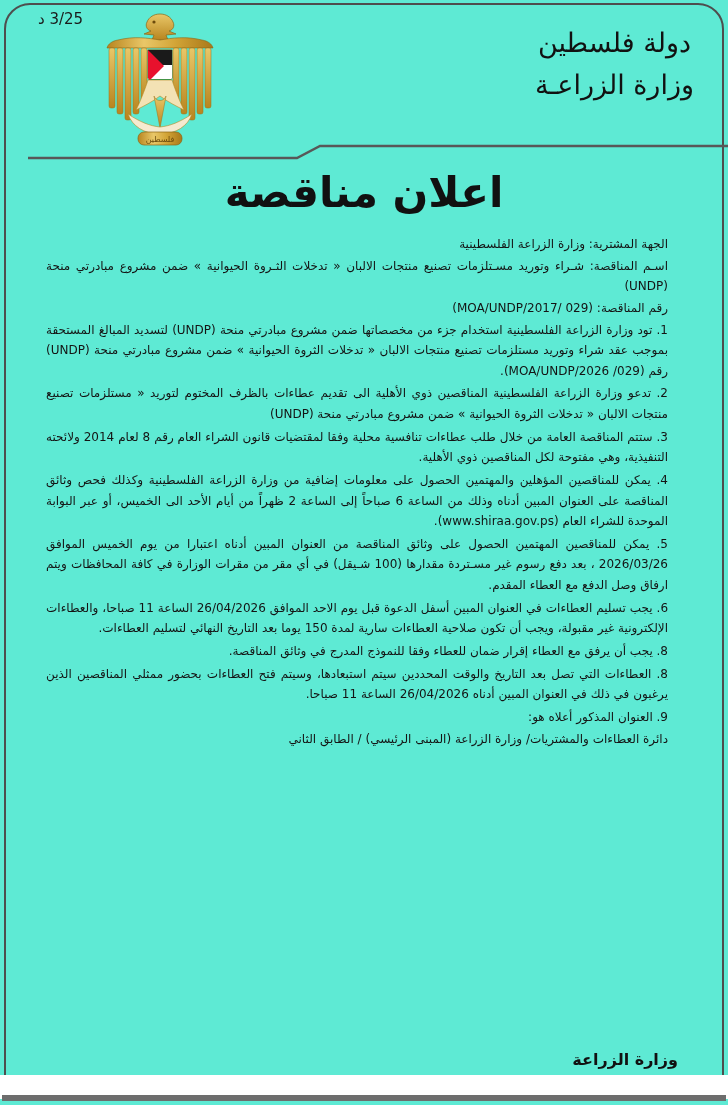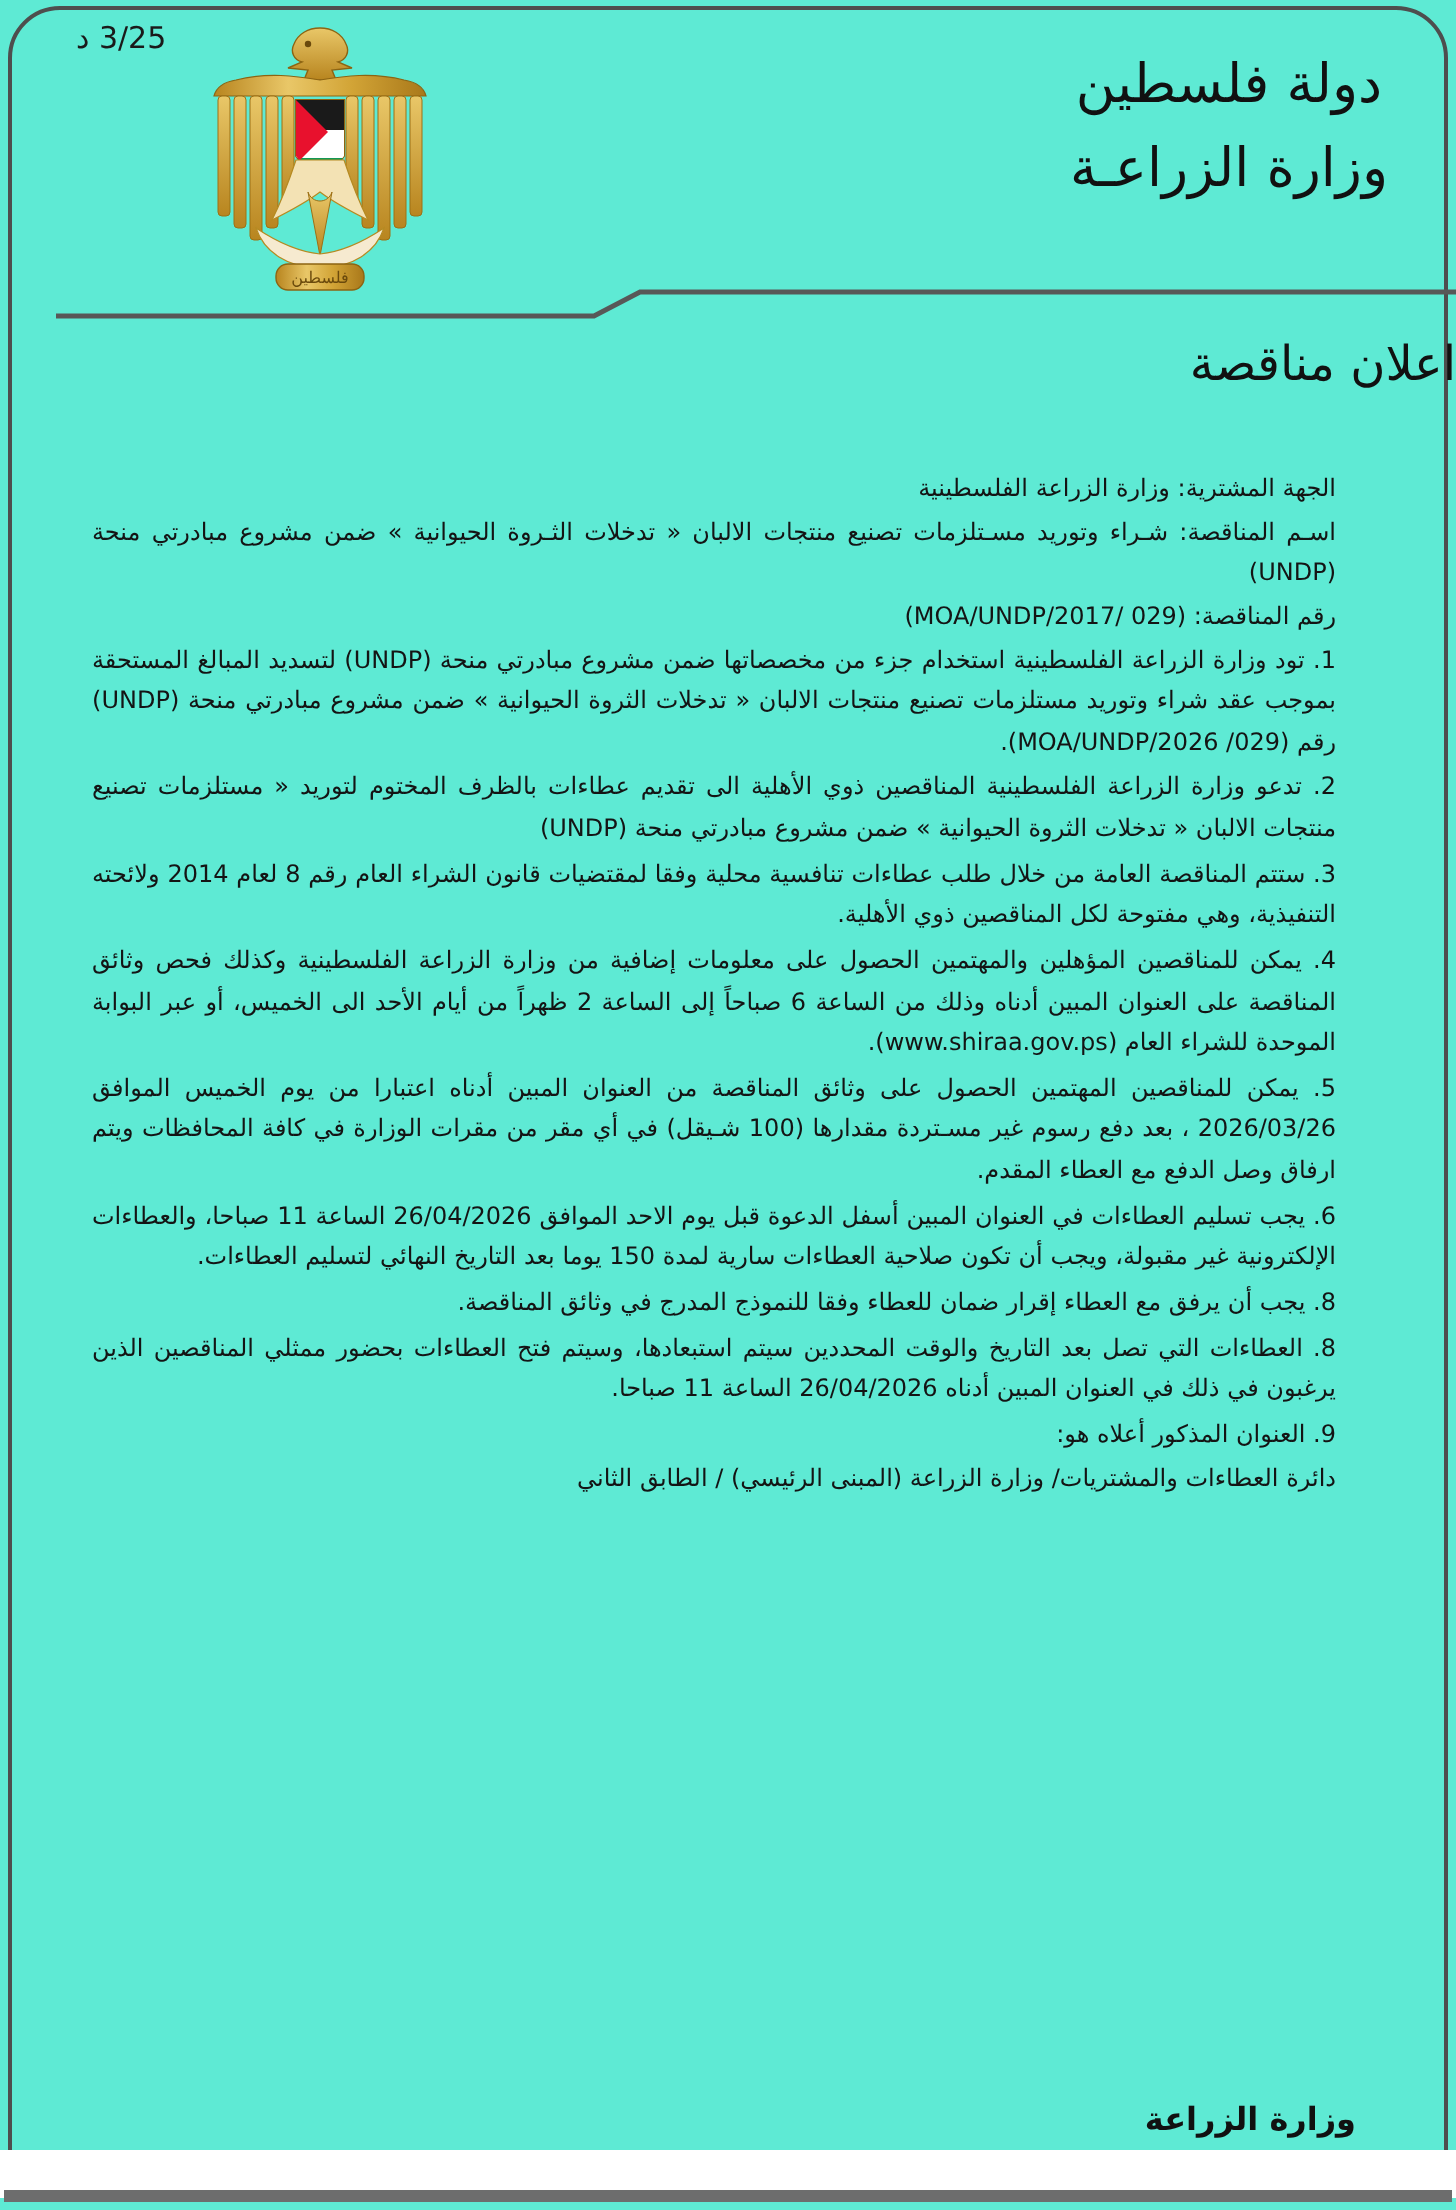--- a/index.html
+++ b/index.html
@@ -101,23 +101,23 @@
     height: 26px;
   }
   .divider svg { display:block; width: 728px; height: 26px; }
 
   
   .title {
     position: absolute;
     top: 168px;
     left: 0;
     right: 0;
-    text-align: right;
-    font-size: 24px;
-    font-weight: normal;
+    text-align: center;
+    font-size: 42px;
+    font-weight: bold;
     color: #111;
     letter-spacing: .5px;
   }
 
   
   .body {
     position: absolute;
     top: 234px;
     right: 60px;
     left: 46px;

